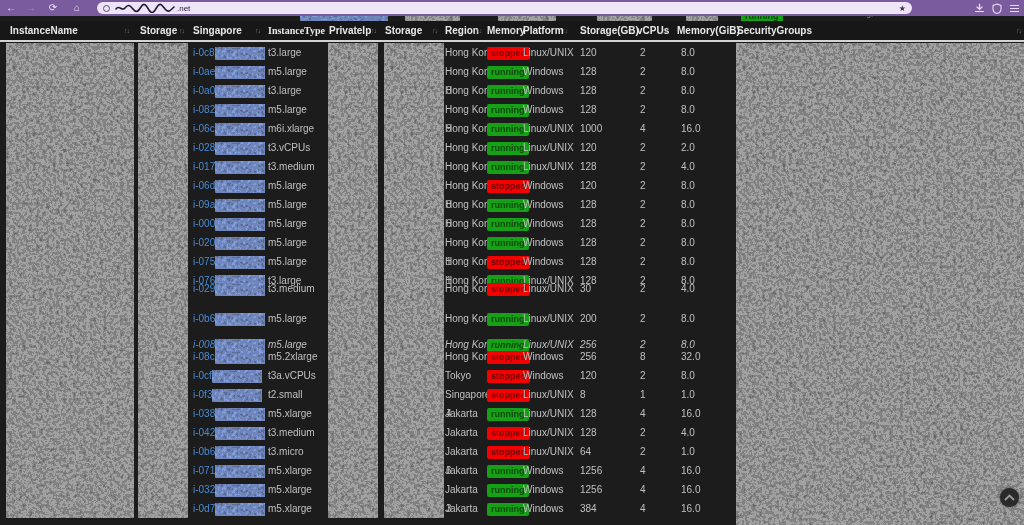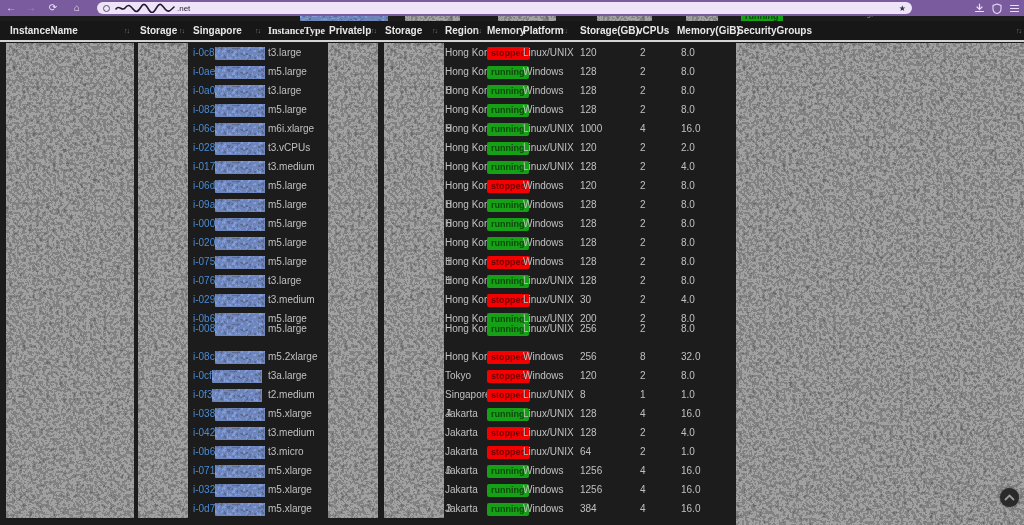--- a/index.html
+++ b/index.html
@@ -345,21 +345,21 @@
         </svg></span>
       <span class="cell" style="left: 268px;">t3.large</span>
       <span class="cell" style="left: 445px;">Hong Kong</span>
       <span class="cell" style="left: 487px;"><span class="badge running">running</span></span>
       <span class="cell" style="left: 523px;">Linux/UNIX</span>
       <span class="cell" style="left: 580px;">128</span>
       <span class="cell" style="left: 640px;">2</span>
       <span class="cell" style="left: 681px;">8.0</span>
       <span class="pubsuffix" style="left: 446px;">1</span>
     </div>
-    <div class="trow" style="top: 247px;">
+    <div class="trow" style="top: 236px;">
       <span class="cell link" style="left: 193px;">i-029<svg width="50" height="13">
           <rect width="50" height="13" filter="url(#nzb)"></rect>
         </svg></span>
       <span class="cell" style="left: 268px;">t3.medium</span>
       <span class="cell" style="left: 445px;">Hong Kong</span>
       <span class="cell" style="left: 487px;"><span class="badge stopped">stopped</span></span>
       <span class="cell" style="left: 523px;">Linux/UNIX</span>
       <span class="cell" style="left: 580px;">30</span>
       <span class="cell" style="left: 640px;">2</span>
       <span class="cell" style="left: 681px;">4.0</span>
@@ -369,21 +369,21 @@
           <rect width="50" height="13" filter="url(#nzb)"></rect>
         </svg></span>
       <span class="cell" style="left: 268px;">m5.large</span>
       <span class="cell" style="left: 445px;">Hong Kong</span>
       <span class="cell" style="left: 487px;"><span class="badge running">running</span></span>
       <span class="cell" style="left: 523px;">Linux/UNIX</span>
       <span class="cell" style="left: 580px;">200</span>
       <span class="cell" style="left: 640px;">2</span>
       <span class="cell" style="left: 681px;">8.0</span>
     </div>
-    <div class="trow" style="top: 276px;">
+    <div class="trow" style="top: 292px; font-style: italic;">
       <span class="cell link" style="left: 193px;">i-008<svg width="50" height="13">
           <rect width="50" height="13" filter="url(#nzb)"></rect>
         </svg></span>
       <span class="cell" style="left: 268px;">m5.large</span>
       <span class="cell" style="left: 445px;">Hong Kong</span>
       <span class="cell" style="left: 487px;"><span class="badge running">running</span></span>
       <span class="cell" style="left: 523px;">Linux/UNIX</span>
       <span class="cell" style="left: 580px;">256</span>
       <span class="cell" style="left: 640px;">2</span>
       <span class="cell" style="left: 681px;">8.0</span>
@@ -398,33 +398,33 @@
       <span class="cell" style="left: 523px;">Windows</span>
       <span class="cell" style="left: 580px;">256</span>
       <span class="cell" style="left: 640px;">8</span>
       <span class="cell" style="left: 681px;">32.0</span>
       <span class="namesuffix" style="left: 72px;">SAPI</span>
     </div>
     <div class="trow" style="top: 323px;">
       <span class="cell link" style="left: 193px;">i-0cf<svg width="50" height="13">
           <rect width="50" height="13" filter="url(#nzb)"></rect>
         </svg></span>
-      <span class="cell" style="left: 268px;">t3a.large</span>
+      <span class="cell" style="left: 268px;">t3a.vCPUs</span>
       <span class="cell" style="left: 445px;">Tokyo</span>
       <span class="cell" style="left: 487px;"><span class="badge stopped">stopped</span></span>
       <span class="cell" style="left: 523px;">Windows</span>
       <span class="cell" style="left: 580px;">120</span>
       <span class="cell" style="left: 640px;">2</span>
       <span class="cell" style="left: 681px;">8.0</span>
     </div>
     <div class="trow" style="top: 342px;">
       <span class="cell link" style="left: 193px;">i-0f3<svg width="50" height="13">
           <rect width="50" height="13" filter="url(#nzb)"></rect>
         </svg></span>
-      <span class="cell" style="left: 268px;">t2.medium</span>
+      <span class="cell" style="left: 268px;">t2.small</span>
       <span class="cell" style="left: 445px;">Singapore</span>
       <span class="cell" style="left: 487px;"><span class="badge stopped">stopped</span></span>
       <span class="cell" style="left: 523px;">Linux/UNIX</span>
       <span class="cell" style="left: 580px;">8</span>
       <span class="cell" style="left: 640px;">1</span>
       <span class="cell" style="left: 681px;">1.0</span>
     </div>
     <div class="trow" style="top: 361px;">
       <span class="cell link" style="left: 193px;">i-038<svg width="50" height="13">
           <rect width="50" height="13" filter="url(#nzb)"></rect>

